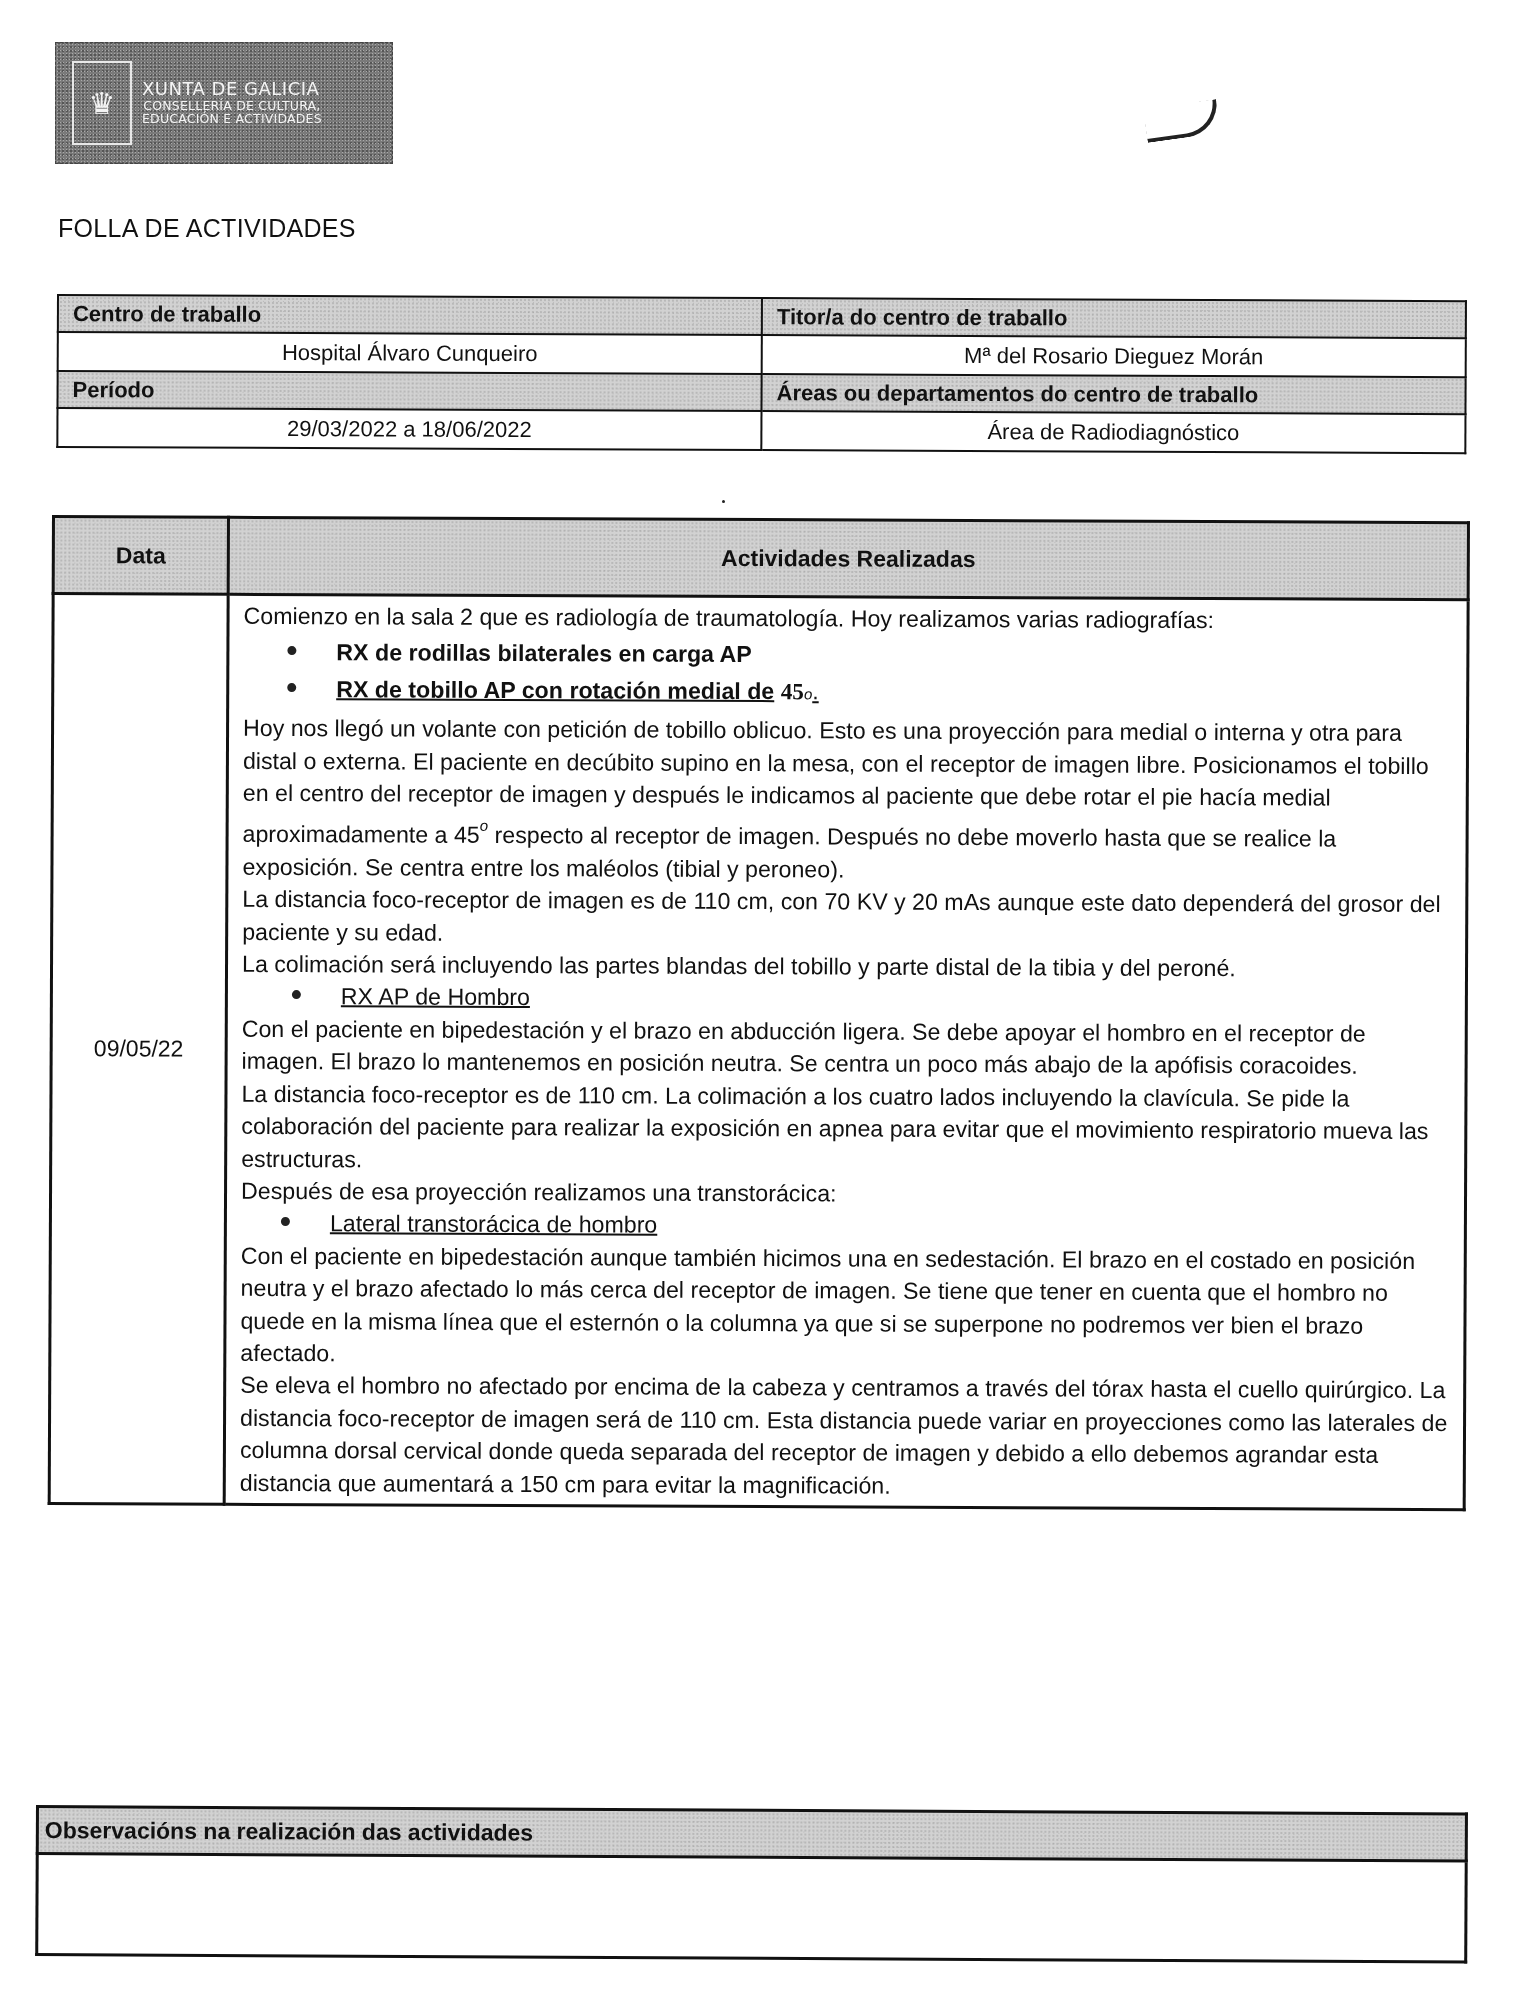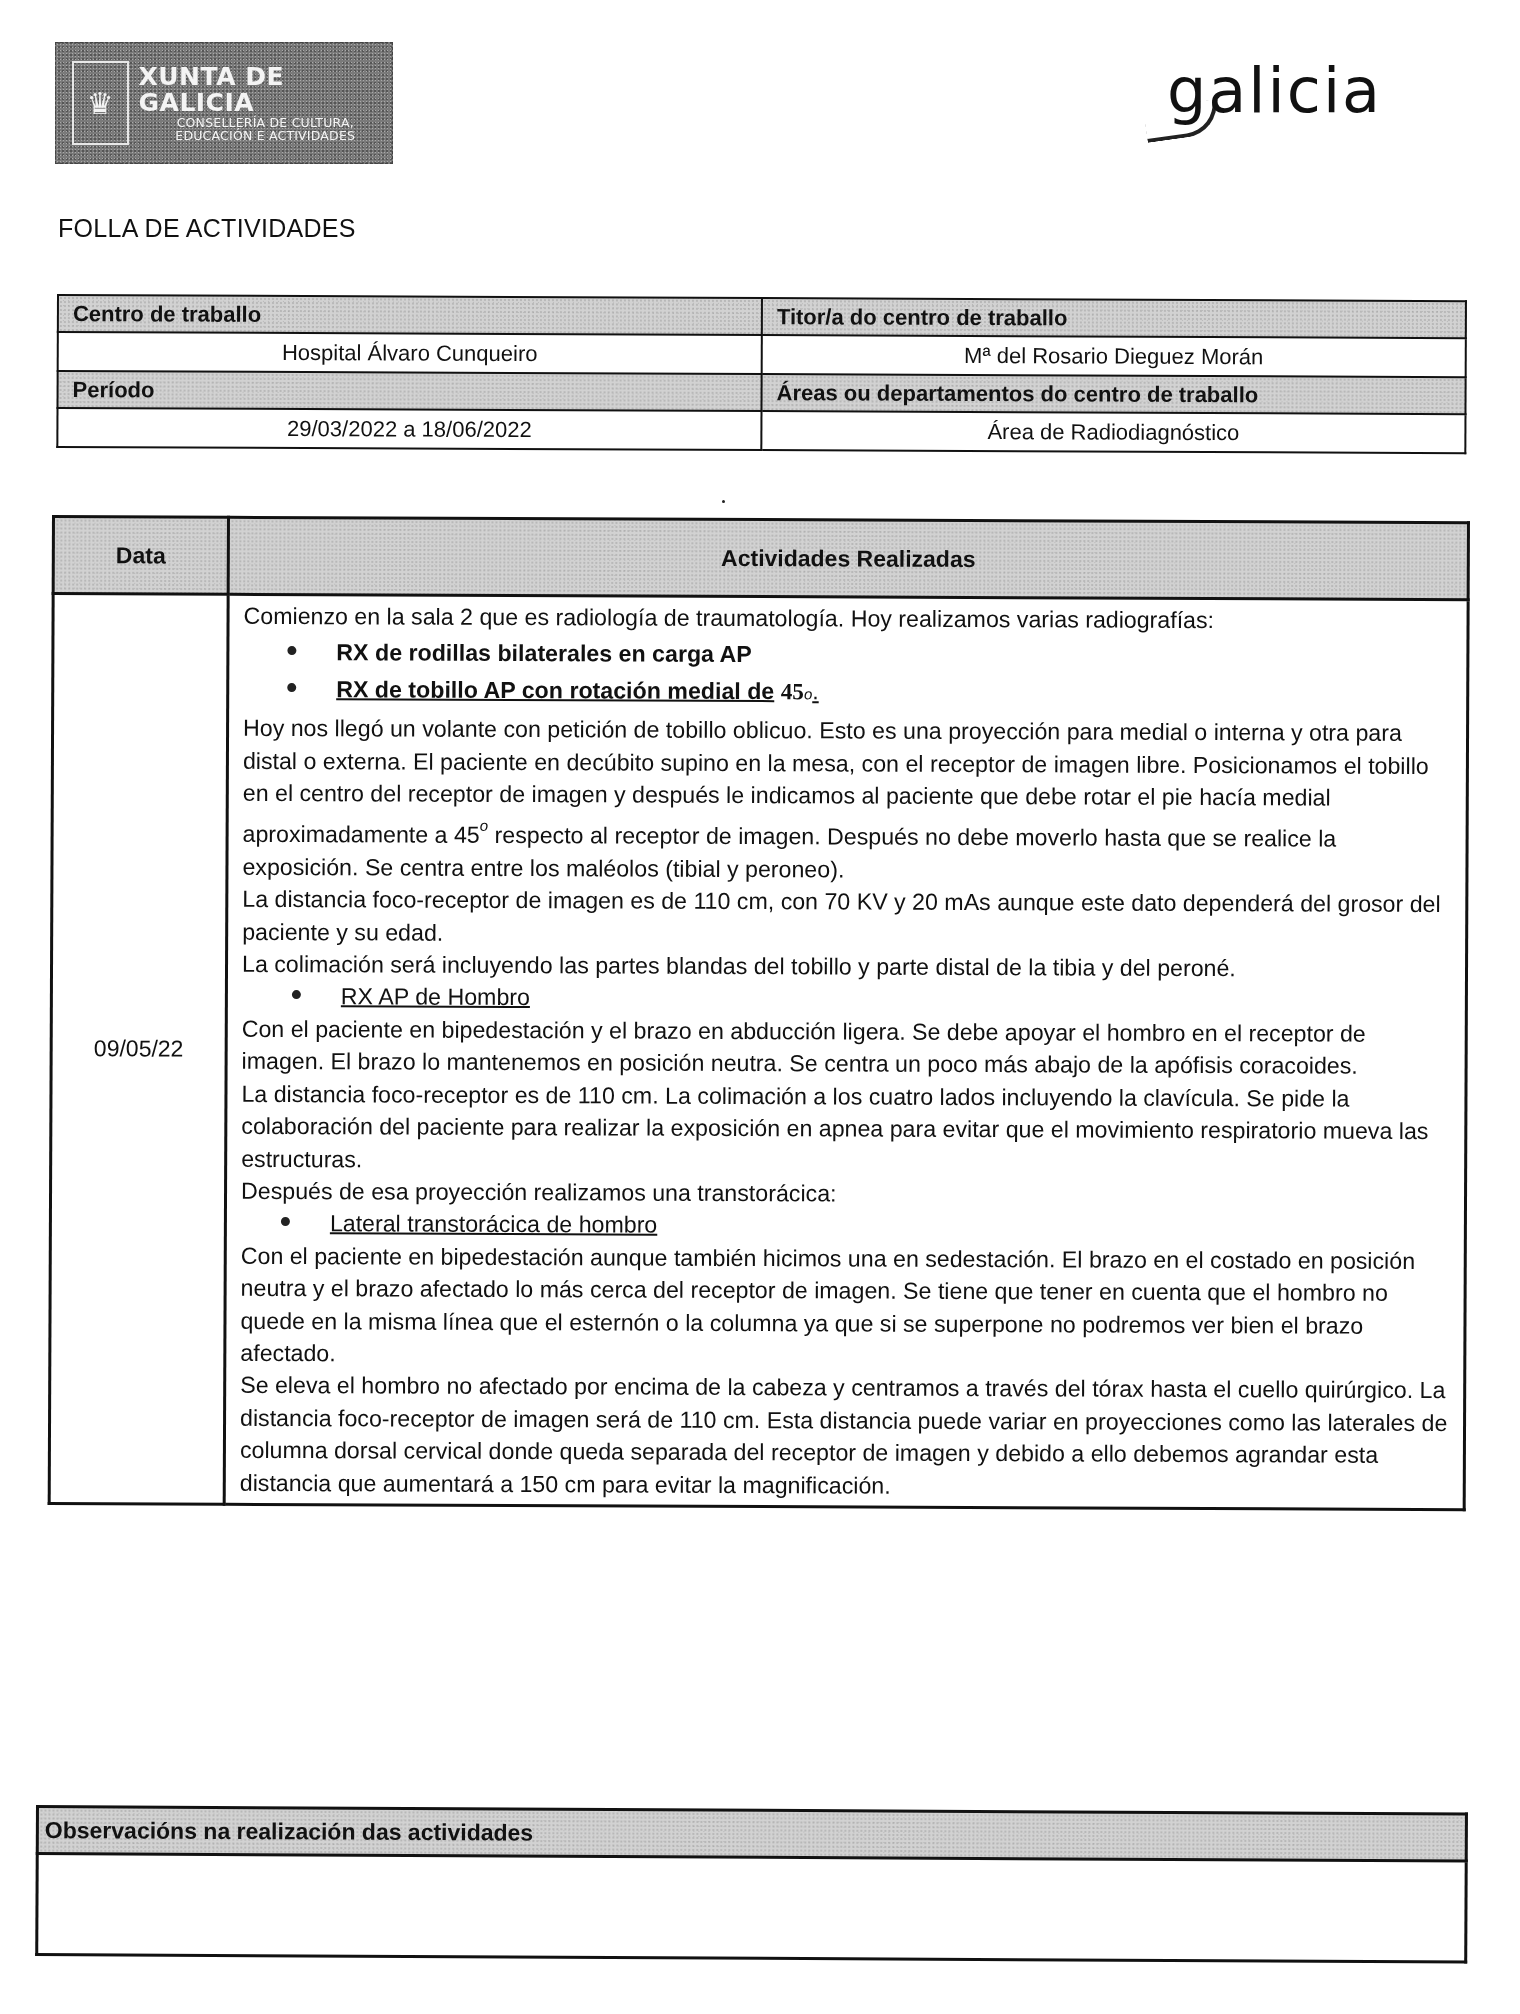--- a/index.html
+++ b/index.html
@@ -26,21 +26,21 @@
       background-size: 3px 3px, 4px 4px;
       background-position: 0 0, 1px 2px;
       display: flex; align-items: center;
     }
     .xunta-crest {
       width: 56px; height: 80px; margin-left: 16px; border: 2px solid #e8e8e8;
       display: flex; align-items: center; justify-content: center;
       color: #f3f3f3; font-size: 30px; font-family: "DejaVu Sans", sans-serif;
     }
     .xunta-text { margin-left: 10px; color: #f4f4f4; line-height: 1.05; }
-    .xunta-title { font-size: 25px; font-weight: bold; letter-spacing: 0.5px; font-family: "DejaVu Sans", sans-serif; }
+    .xunta-title { font-size: 18px; font-weight: normal; letter-spacing: 0.5px; font-family: "DejaVu Sans", sans-serif; }
     .xunta-sub { font-size: 12.5px; letter-spacing: 0.2px; font-family: "DejaVu Sans", sans-serif; text-align: center; }
     .galicia-logo {
       position: absolute; left: 1145px; top: 62px; width: 260px; height: 80px;
     }
     .galicia-word {
       position: absolute; left: 22px; top: -8px; font-size: 62px;
       font-family: "DejaVu Sans", sans-serif; letter-spacing: 2px; color: #111;
     }
     .galicia-swoosh {
       position: absolute; left: 0; top: 42px; width: 70px; height: 30px;
@@ -120,21 +120,20 @@
   <div class="xunta-crest">♛</div>
   <div class="xunta-text">
     <div class="xunta-title">XUNTA DE GALICIA</div>
     <div class="xunta-sub">CONSELLERÍA DE CULTURA,</div>
     <div class="xunta-sub">EDUCACIÓN E ACTIVIDADES</div>
   </div>
 </div>
 
 <div class="galicia-logo">
   <div class="galicia-swoosh"></div>
-  <div class="galicia-word">galicia</div>
 </div>
 
 <div class="doc-title">FOLLA DE ACTIVIDADES</div>
 
 <table class="info-table">
   <tbody>
       <tr>
     <td class="lbl shade">Centro de traballo</td>
     <td class="lbl shade">Titor/a do centro de traballo</td>
   </tr>

